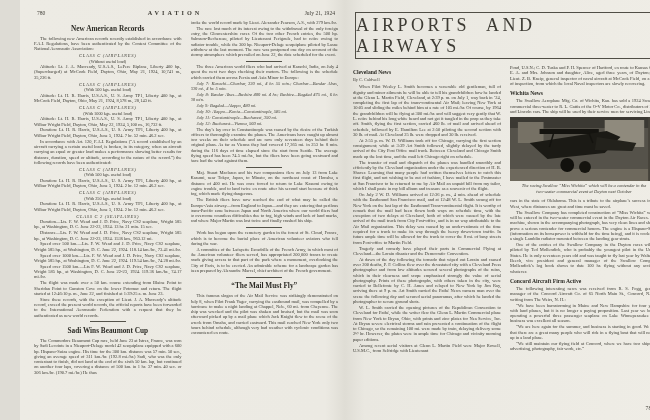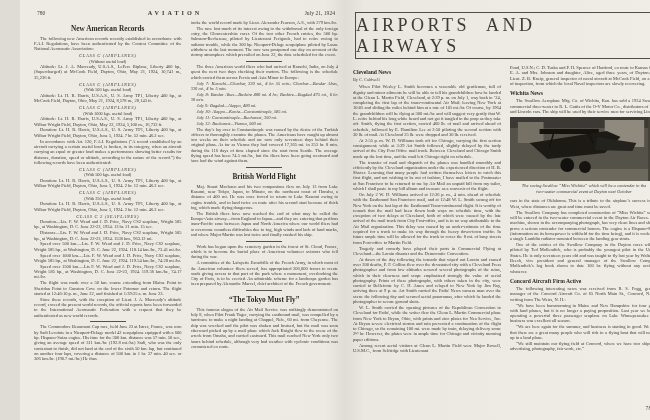--- a/index.html
+++ b/index.html
@@ -89,43 +89,43 @@
           <div class="blk-p">Duration: Lt. H. R. Harris, U.S.A.S., U. S. Army TP1, Liberty 400 hp., at Wilbur Wright Field, Dayton, Ohio, June 5, 1924. 2 hr. 12 min. 46.2 sec.</div>
           <div class="blk-c">CLASS C 2 (SEAPLANES)</div>
           <div class="blk-p">Duration—Lts. F. W. Wead and J. D. Price, Navy CS2 seaplane, Wright 585 hp., at Washington, D. C. June 22-23, 1924. 13 hr. 21 min. 15 sec.</div>
           <div class="blk-p">Distance—Lts. F. W. Wead and J. D. Price, Navy CS2 seaplane, Wright 585 hp., at Washington, D. C. June 22-23, 1924. 1536 km., 963.12 mi.</div>
           <div class="blk-p">Speed over 500 km.—Lts. F. W. Wead and J. D. Price, Navy CS2 seaplane, Wright 585 hp., at Washington, D. C. June 22, 1924. 118.14 km./hr., 73.41 mi./hr.</div>
           <div class="blk-p">Speed over 1000 km.—Lts. F. W. Wead and J. D. Price, Navy CS2 seaplane, Wright 585 hp., at Washington, D. C. June 22, 1924. 119.54 km./hr., 74.28 mi./hr.</div>
           <div class="blk-p">Speed over 1500 km.—Lts F. W. Wead and J. D. Price, Navy CS2 seaplane, Wright 585 hp., at Washington, D. C. June 22-23, 1924. 119.36 km./hr., 74.17 mi./hr.</div>
           <div class="blk-p">The flight was made over a 50 km. course extending from Blaine Point to Sheridan Point to Gunston Cove on the lower Potomac and return. The flight started at 12:46:10 p. m., June 22, and finished at 1:39:25 a. m. June 23.</div>
           <div class="blk-p">Since these records, with the exception of Lieut. J. A. Macready’s altitude record, exceed the present world records, the official reports have been forwarded to the International Aeronautic Federation with a request that they be authenticated as new world records.</div>
           <div class="blk-r"></div>
+          <div class="blk-h">Sadi Wins Beaumont Cup</div>
           <div class="blk-p">The Commodore Beaumont Cup race, held June 23 at Istres, France, was won by Sadi Lecointe in a Nieuport-Delage model 42 sesquiplane equipped with a 600 hp. Hispano-Suiza engine. His time for the 300 km. distance was 57 min. 50 sec., giving an average speed of 311 km./hr. (192.8 mi./hr.) Sadi, who was the only contestant to finish, did not land at the end of the sixth 50 km. lap, but continued on another four laps, covering a distance of 500 km. in 1 hr. 37 min. 40 sec. or 306 km./hr. (190.7 mi./hr.) He thus</div>
         </div>
       <div class="col">
           <div class="blk-p blk-p0">broke the world record made by Lieut. Alexander Pearson, A.S., with 279 km./hr.</div>
           <div class="blk-p">The race lost much of its interest owing to the withdrawal of the only foreign entry, the Gloucestershire racer. Of the two other French entries, the 500 hp. Salmson-Bechereau, piloted by Lieutenant Ferigoule, had to retire owing to radiator trouble, while the 300 hp. Nieuport-Delage sesquiplane piloted by Lasne withdrew at the last moment. The race was postponed one day on account of the stormy atmosphere which prevailed on June 22, the date scheduled for the event.</div>
           <div class="blk-r"></div>
           <div class="blk-p">The three American world fliers who had arrived at Karachi, India, on July 4 spent the next two days checking their motors. The following is the schedule which carried them across Persia and Asia Minor to Europe:</div>
           <div class="blk-d">July 7: Karachi—Charbar, 330 mi., 4 hr. 55 min.; Charbar—Bendar Abas, 330 mi., 4 hr. 5 min.</div>
           <div class="blk-d">July 8: Bendar Abas—Bushire 400 mi. 4 hr.; Bushire—Bagdad 475 mi., 6 hr. 30 min.</div>
           <div class="blk-d">July 9: Bagdad—Aleppo, 480 mi.</div>
           <div class="blk-d">July 10: Aleppo—Konia—Constantinople, 585 mi.</div>
           <div class="blk-d">July 11: Constantinople—Bucharest, 350 mi.</div>
           <div class="blk-d">July 12: Bucharest—Vienna, 560 mi.</div>
           <div class="blk-p">The day’s lay over in Constantinople was caused by the desire of the Turkish officers to thoroughly examine the planes. The Americans have caught up almost two weeks on their schedule and are now only seventeen days behind their original plans. As far as Vienna they had covered 17,365 mi. in 253 hr. 8 min. during the 116 days of time elapsed since the start from Seattle. The average flying speed has been 74.5 mi./hr., but the fliers have been going westward and have had the wind against them.</div>
           <div class="blk-r"></div>
-          <div class="blk-h">British World Flight</div>
           <div class="blk-p">Maj. Stuart Maclaren and his two companions flew on July 13 from Lake Kasumi, near Tokyo, Japan, to Minato, on the northeast coast of Honshu, a distance of 400 mi. He was once forced to return to Lake Kasumi owing to engine trouble, and to land twice en route after his second start because of thick fog, which made flying dangerous.</div>
           <div class="blk-p">The British fliers have now reached the end of what may be called the Europe-Asia airway—from England to Japan—and they are entering that perilous trans-Pacific zone between Japan and North America where our world fliers had to overcome countless difficulties due to fog, high winds and lack of land marks, and where Major Martin was lost twice and finally crashed his ship.</div>
           <div class="blk-r"></div>
           <div class="blk-p">Work has begun upon the cemetery garden in the forest of St. Cloud, France, which is to become the burial place of American volunteer aviators who fell during the war.</div>
           <div class="blk-p">A committee of the Lafayette Escadrille of the French Army, in which most of the American volunteer fliers served, has appropriated 200,000 francs to create roads giving access to that part of the park where a monument, overlooking the City of Paris, is to be erected. An admirable scheme for a landscape garden has been prepared by Alexandre Marcel, chief architect of the French government.</div>
           <div class="blk-r"></div>
-          <div class="blk-h">“The Tokyo Must Fly”</div>
+          <div class="blk-h">“The Mail Must Fly”</div>
           <div class="blk-p">This famous slogan of the Air Mail Service was strikingly demonstrated on July 8, when Pilot Frank Yager, carrying the eastbound mail, was compelled by a hurricane to make a night landing at Chappel, Neb., 60 mi. from Cheyenne. The ship was wrecked and the pilot was shaken and bruised, but the mail was soon afterward picked up by a mail plane which Jack Knight flew to the scene of the wreck from Omaha, and carried eastward. This mail reached New York only two hours behind schedule, although very bad weather with cyclonic conditions was encountered en route.</div>
         </div>
     </div>
   </div>
 
   <div class="page page-right">
     <div class="boxhead">
       <span>AIRPORTS AND AIRWAYS</span>
     </div>
     <div class="cols">

